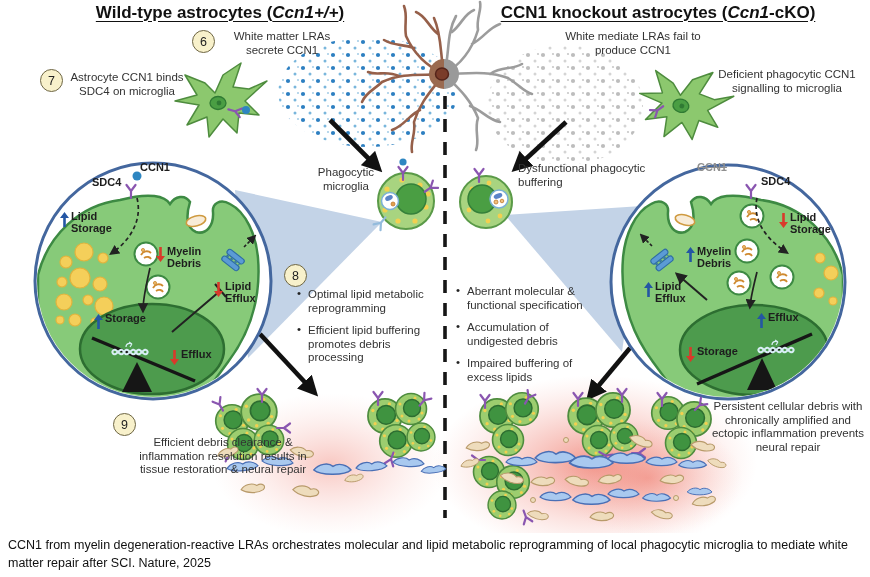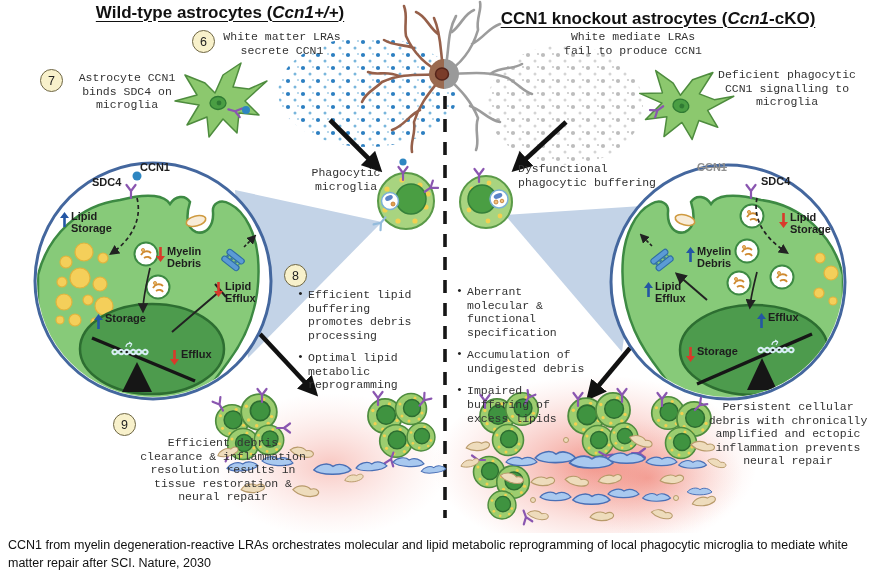--- a/index.html
+++ b/index.html
@@ -1,19 +1,19 @@
 <!DOCTYPE html>
 <html><head>
 <meta charset="utf-8">
 <style>
   html,body{margin:0;padding:0;background:#fff;}
   #stage{position:relative;width:870px;height:577px;background:#fff;overflow:hidden;
          font-family:"Liberation Sans",sans-serif;color:#2c2c2c;}
   #art{position:absolute;left:0;top:0;}
-  .txt{position:absolute;font-size:11.5px;line-height:1.18;color:#333;font-family:Liberation Mono, monospace;}
+  .txt{position:absolute;font-size:11.5px;line-height:1.18;color:#333;}
   .ctr{text-align:center;}
   .title{position:absolute;font-size:17px;font-weight:bold;color:#111;text-align:center;
          text-decoration:underline;text-underline-offset:3px;}
   .badge{position:absolute;width:21px;height:21px;border-radius:50%;background:#f8f1cb;
          border:1.6px solid #6d6544;display:flex;align-items:center;justify-content:center;
          font-size:12.5px;color:#222;}
   ul.blt{margin:0;padding:0 0 0 12px;list-style:none;}
   ul.blt li{position:relative;margin:0 0 9px 0;}
   ul.blt li::before{content:"•";position:absolute;left:-11px;top:-1px;color:#222;}
   .ilabel{position:absolute;display:flex;gap:2px;align-items:flex-start;
@@ -343,21 +343,21 @@
   <use href="#gdeb" transform="translate(717,463) rotate(15) scale(0.8)"></use>
   <circle cx="566" cy="440" r="2.5" fill="#eedcbc" stroke="#b89a6a"></circle>
   <circle cx="533" cy="500" r="2.5" fill="#eedcbc" stroke="#b89a6a"></circle>
   <circle cx="676" cy="498" r="2.5" fill="#eedcbc" stroke="#b89a6a"></circle>
 </g>
 </svg>
 
 <div class="title" style="left:40px;top:3px;width:360px;">
   <span>Wild-type astrocytes (</span><i>Ccn1+/+</i><span>)</span>
 </div>
-<div class="title" style="left:458px;top:9px;width:400px;">
+<div class="title" style="left:458px;top:3px;width:400px;">
   <span>CCN1 knockout astrocytes (</span><i>Ccn1</i><span>-cKO)</span>
 </div>
 
 <div class="badge" style="left:192px;top:30px;">
   <span>6</span>
     </div>
 <div class="txt ctr" style="left:222px;top:30px;width:120px;">White matter LRAs secrete CCN1</div>
 
 <div class="badge" style="left:40px;top:69px;">
   <span>7</span>
@@ -368,22 +368,22 @@
 <div class="txt ctr" style="left:708px;top:68px;width:158px;">Deficient phagocytic CCN1 signalling to microglia</div>
 
 <div class="txt ctr" style="left:306px;top:166px;width:80px;">Phagocytic microglia</div>
 <div class="txt" style="left:518px;top:162px;width:150px;">Dysfunctional phagocytic buffering</div>
 
 <div class="badge" style="left:284px;top:264px;">
   <span>8</span>
     </div>
 <div class="txt" style="left:296px;top:288px;width:128px;">
   <ul class="blt">
+    <li>Optimal lipid metabolic reprogramming</li>
     <li>Efficient lipid buffering promotes debris processing</li>
-    <li>Optimal lipid metabolic reprogramming</li>
   </ul>
 </div>
 <div class="txt" style="left:455px;top:285px;width:132px;">
   <ul class="blt">
     <li>Aberrant molecular &amp; functional specification</li>
     <li>Accumulation of undigested debris</li>
     <li>Impaired buffering of excess lipids</li>
   </ul>
 </div>
 
@@ -453,15 +453,15 @@
       </svg>
   <span>Efflux</span>
 </div>
 <div class="ilabel" style="left:686px;top:346px;">
   <svg class="arr dn-red" viewBox="0 0 9 15">
     <path d="M3.2,15 L3.2,6 L0,6 L4.5,0 L9,6 L5.8,6 L5.8,15 Z" fill="currentColor"></path>
       </svg>
   <span>Storage</span>
 </div>
 
-<div class="caption">CCN1 from myelin degeneration-reactive LRAs orchestrates molecular and lipid metabolic reprogramming of local phagocytic microglia to mediate white matter repair after SCI. Nature, 2030</div>
+<div class="caption">CCN1 from myelin degeneration-reactive LRAs orchestrates molecular and lipid metabolic reprogramming of local phagocytic microglia to mediate white matter repair after SCI. Nature, 2025</div>
 
 </div>
 
 </body></html>

